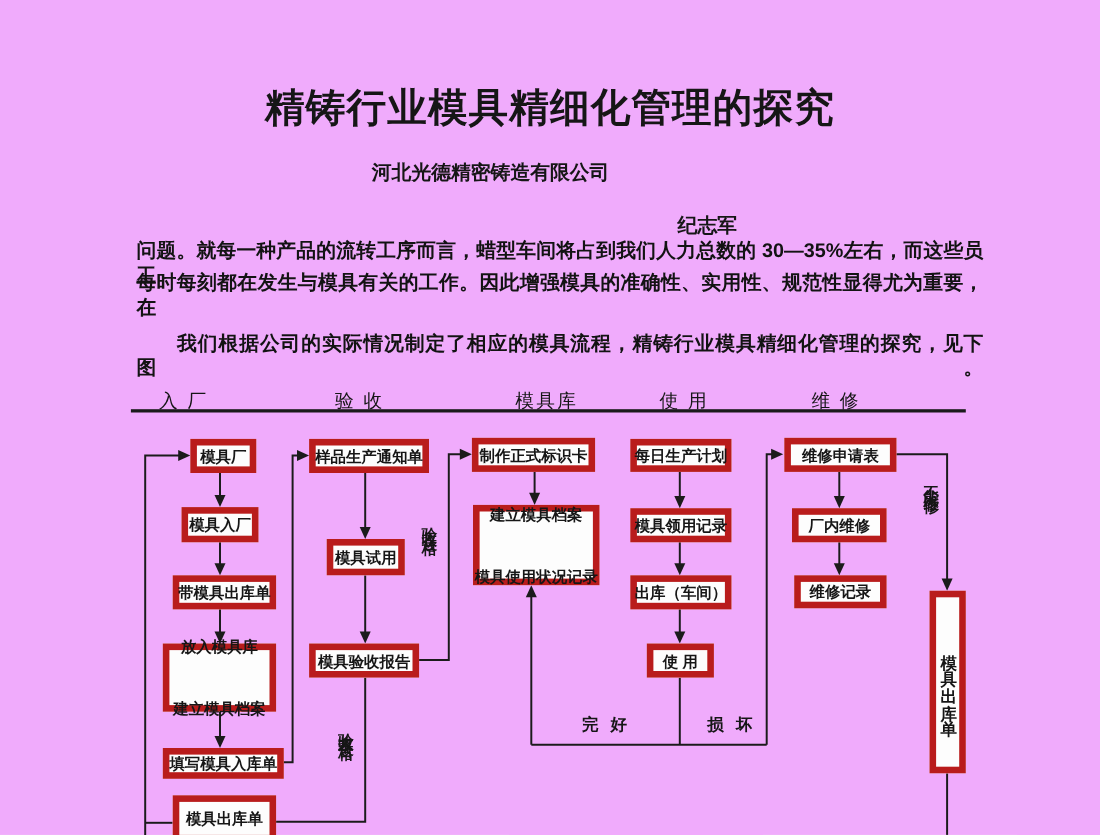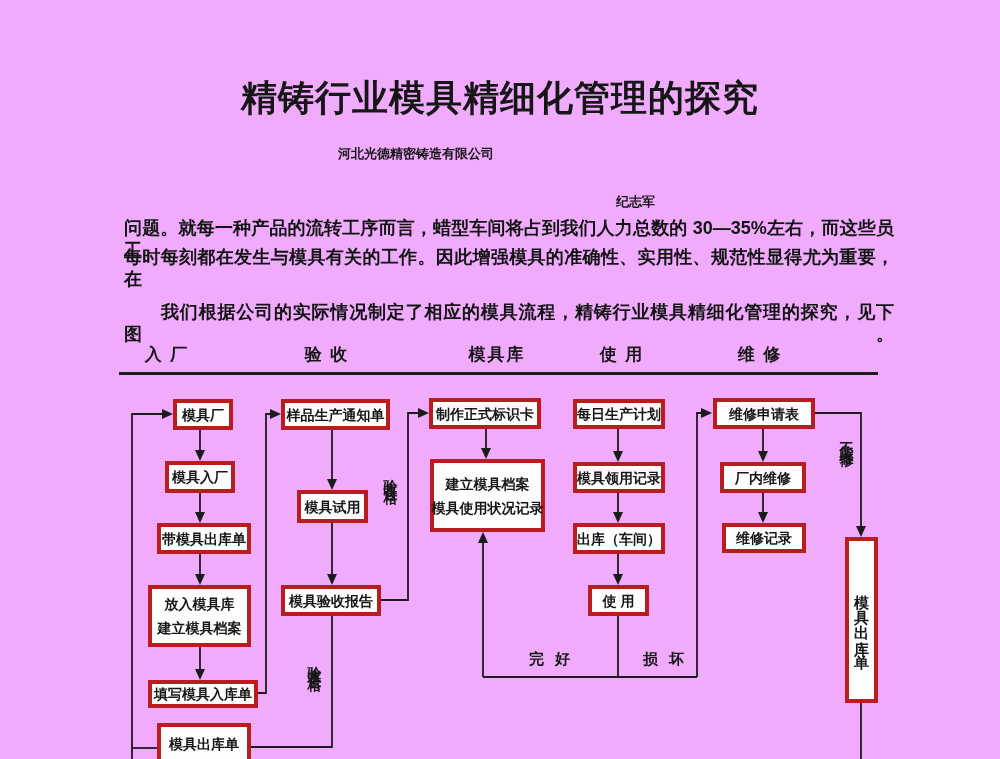--- a/index.html
+++ b/index.html
@@ -5,42 +5,42 @@
   html,body{margin:0;padding:0;background:#e8e8e8;}
   .page{
     position:relative;width:1000px;height:759px;margin:0 auto;
     background:#f0abfc;overflow:hidden;color:#161616;
     font-family:"Liberation Sans","DejaVu Sans",sans-serif;
   }
   .title{
     position:absolute;top:74px;left:0;width:1000px;text-align:center;
     font-size:36px;font-weight:bold;letter-spacing:1px;white-space:nowrap;
   }
-  .byline{position:absolute;top:145px;font-size:13px;font-weight:bold;white-space:nowrap;}
+  .byline{position:absolute;top:145px;font-size:18px;font-weight:bold;white-space:nowrap;}
   .byline.company{left:338px;}
   .byline.author{left:616px;margin-top:48px;}
   .bodyline{
     position:absolute;left:124px;width:770px;font-size:18px;font-weight:bold;
     line-height:22px;white-space:nowrap;color:#131313;
   }
   .bodyline.just{white-space:normal;text-align:justify;text-align-last:justify;}
   .bodyline.indent{text-indent:37px;}
   .colhead{
-    position:absolute;top:343px;transform:translateX(-50%);
-    font-size:17px;font-weight:bold;white-space:nowrap;letter-spacing:2px;
+    position:absolute;top:353px;transform:translateX(-50%);
+    font-size:17px;font-weight:normal;white-space:nowrap;letter-spacing:2px;
   }
   .rule{position:absolute;left:119px;top:372px;width:759px;height:3px;background:#1b1b1b;}
   .fbox{
-    position:absolute;box-sizing:border-box;border:4px solid #b91c1c;background:#fdfdfd;
+    position:absolute;box-sizing:border-box;border:6px solid #b91c1c;background:#fdfdfd;
     display:flex;align-items:center;justify-content:center;flex-direction:column;
     font-size:14px;font-weight:bold;text-align:right;white-space:nowrap;line-height:18px;
     z-index:2;
   }
   .fbox .ln{display:block;}
-  .fbox.tall .ln{margin:3px 0;}
+  .fbox.tall .ln{margin:19px 0;}
   .vlabel{
     position:absolute;writing-mode:vertical-rl;text-orientation:upright;
     font-size:14px;font-weight:bold;letter-spacing:4px;white-space:nowrap;z-index:2;
   }
   .vboxtext{
     writing-mode:vertical-rl;text-orientation:upright;letter-spacing:15px;
     font-size:15px;font-weight:bold;
   }
   .hlabel{position:absolute;font-size:15px;font-weight:bold;letter-spacing:11px;white-space:nowrap;z-index:2;}
   svg.wires{position:absolute;left:0;top:0;z-index:1;}

